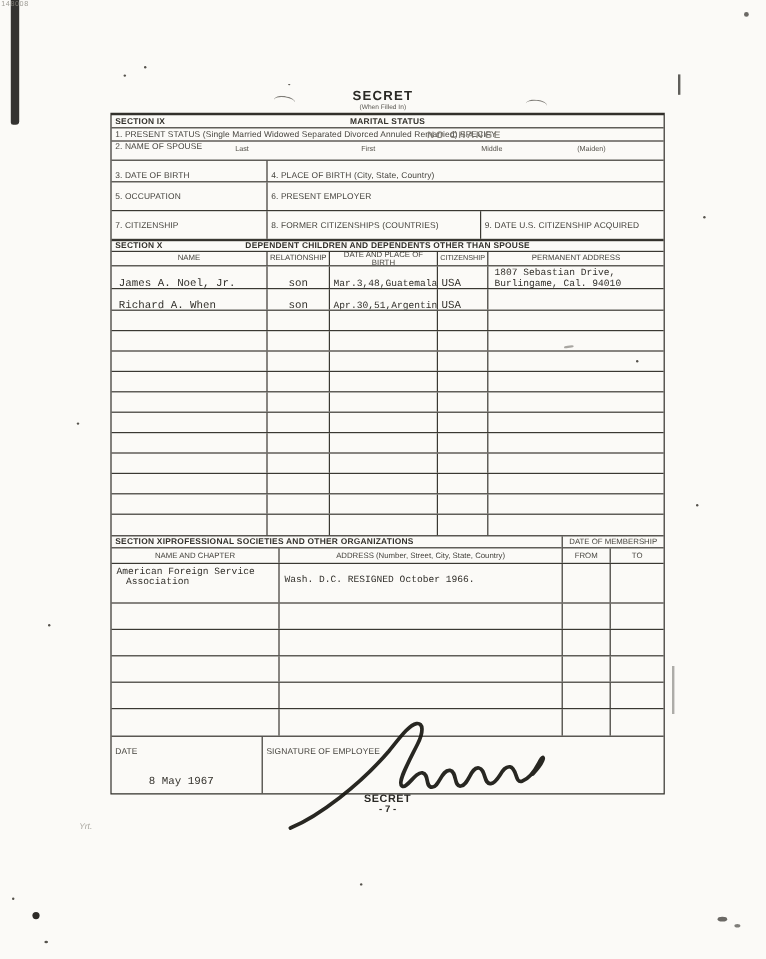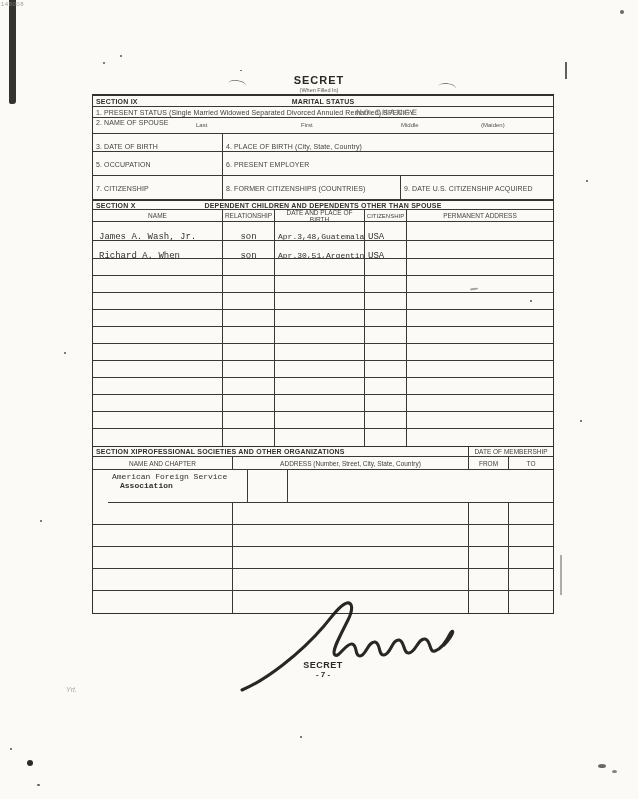--- a/index.html
+++ b/index.html
@@ -119,24 +119,28 @@
 
   <div class="trow" style="height:12px;">
     <div class="tcell colhead" style="width:130px;">NAME</div>
     <div class="tcell colhead" style="width:52px;">RELATIONSHIP</div>
     <div class="tcell colhead" style="width:90px;">DATE AND PLACE OF BIRTH</div>
     <div class="tcell colhead" style="width:42px;font-size:6px;">CITIZENSHIP</div>
     <div class="tcell colhead last">PERMANENT ADDRESS</div>
   </div>
 
   <div class="trow" style="height:19px;">
-    <div class="tcell" style="width:130px;padding-left:6px;padding-top:3px;"><span class="typed">James A. Wash, Jr.</span></div>
+    <div class="tcell" style="width:130px;padding-left:6px;padding-top:3px;"><span class="typed">James A. Noel, Jr.</span></div>
     <div class="tcell" style="width:52px;text-align:center;padding-top:3px;"><span class="typed">son</span></div>
-    <div class="tcell" style="width:90px;padding-top:3px;"><span class="typed-sm">Apr.3,48,Guatemala</span></div>
+    <div class="tcell" style="width:90px;padding-top:3px;"><span class="typed-sm">Mar.3,48,Guatemala</span></div>
     <div class="tcell" style="width:42px;padding-top:3px;"><span class="typed">USA</span></div>
+    <div class="tcell last" style="padding-left:5px;padding-top:1px;">
+      <div class="typed-sm">1807 Sebastian Drive,</div>
+      <div class="typed-sm">Burlingame, Cal. 94010</div>
+    </div>
   </div>
 
   <div class="trow" style="height:18px;">
     <div class="tcell" style="width:130px;padding-left:6px;padding-top:3px;"><span class="typed">Richard A. When</span></div>
     <div class="tcell" style="width:52px;text-align:center;padding-top:3px;"><span class="typed">son</span></div>
     <div class="tcell" style="width:90px;padding-top:3px;"><span class="typed-sm">Apr.30,51,Argentina</span></div>
     <div class="tcell" style="width:42px;padding-top:3px;"><span class="typed">USA</span></div>
   </div>
 
   <div id="x-empty-rows">
@@ -232,25 +236,26 @@
     </div>
     <div style="flex:1;display:flex;flex-direction:column;">
       <div class="colhead" style="height:10px;border-bottom:1px solid #3a3832;">DATE OF MEMBERSHIP</div>
       <div style="flex:1;display:flex;">
         <div class="colhead" style="width:40px;border-right:1px solid #3a3832;">FROM</div>
         <div class="colhead" style="flex:1;">TO</div>
       </div>
     </div>
   </div>
 
-  <div class="trow" style="height:33px;margin-left:15px;">
+  <div class="trow" style="height:33px;">
     <div class="tcell" style="width:140px;padding-left:4px;padding-top:2px;">
       <div class="typed-sm">American Foreign Service</div>
-      <div class="typed-sm" style="padding-left:8px;font-weight:bold;">Association</div>
-    </div>
+      <div class="typed-sm" style="padding-left:8px;">Association</div>
+    </div>
+    <div class="tcell" style="width:236px;padding-left:4px;padding-top:2px;"><span class="typed-sm">Wash. D.C.  RESIGNED October 1966.</span></div>
     <div class="tcell" style="width:40px;"></div>
     <div class="tcell last"></div>
   </div>
 
   <div id="xi-empty-rows">
       <div class="trow" style="height: 22px;">
         <div class="tcell" style="width: 140px;"></div>
         <div class="tcell" style="width: 236px;"></div>
         <div class="tcell" style="width: 40px;"></div>
         <div class="tcell last"></div>
@@ -274,20 +279,29 @@
         <div class="tcell last"></div>
       </div>
       <div class="trow" style="height: 22px;">
         <div class="tcell" style="width: 140px;"></div>
         <div class="tcell" style="width: 236px;"></div>
         <div class="tcell" style="width: 40px;"></div>
         <div class="tcell last"></div>
       </div>
     </div>
 
+  <div class="trow" style="height:48px;border-top:1.5px solid #32302b;border-bottom:none;">
+    <div class="tcell" style="width:126px;">
+      <span class="lbl">DATE</span>
+      <div class="typed" style="margin:14px 0 0 28px;">8 May 1967</div>
+    </div>
+    <div class="tcell last">
+      <span class="lbl">SIGNATURE OF EMPLOYEE</span>
+    </div>
+  </div>
 </div>
 
 <svg class="sig-svg" width="230" height="96" viewBox="0 0 230 96">
   <path d="M 4 92
            C 28 82, 62 56, 86 28
            C 95 17, 103 6, 109 5
            C 115 4, 115 12, 110 22
            C 101 40, 93 54, 97 57
            C 101 60, 108 45, 114 46
            C 120 47, 116 58, 122 58

